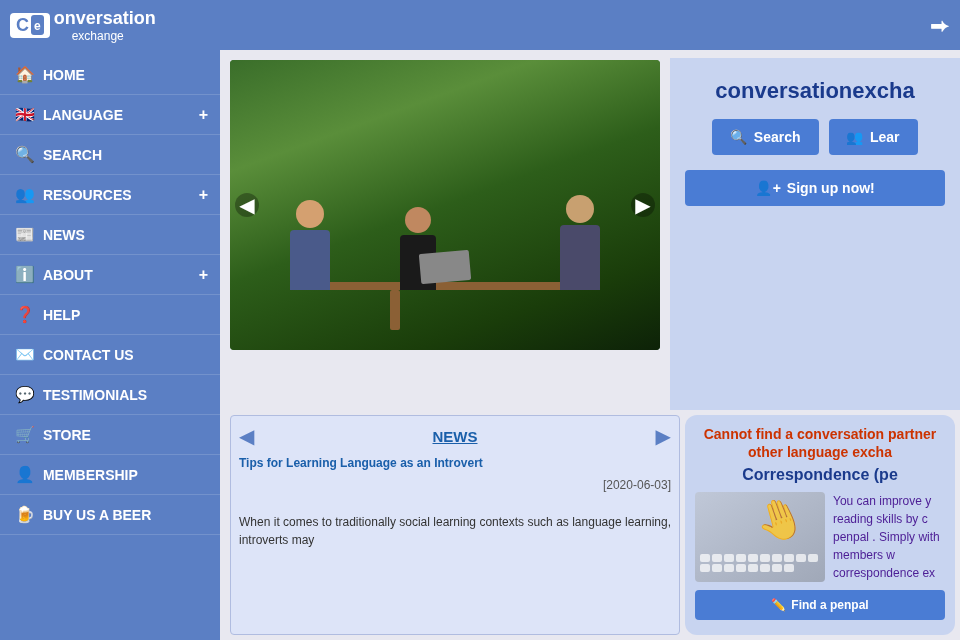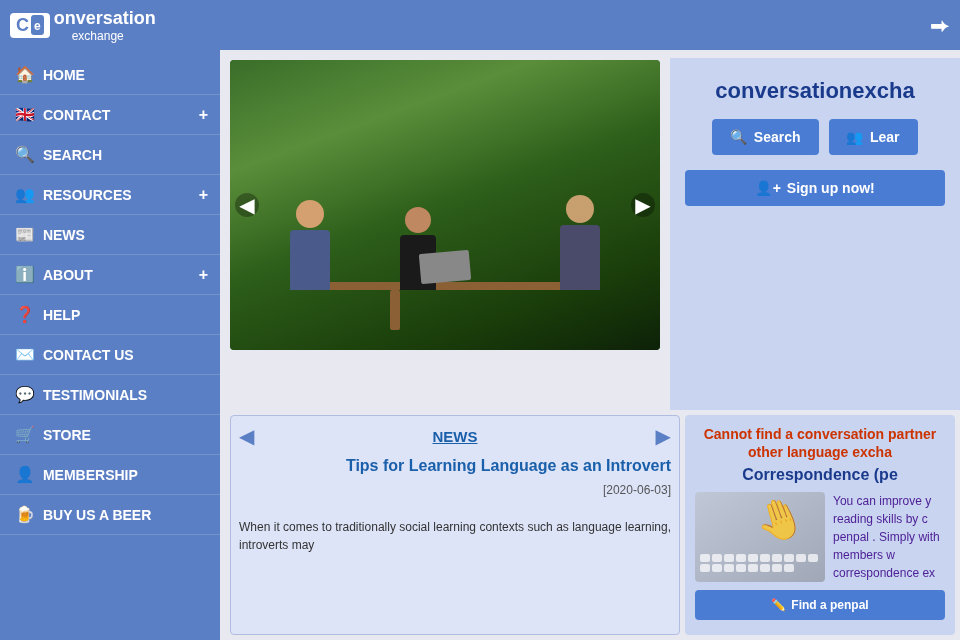--- a/index.html
+++ b/index.html
@@ -193,44 +193,44 @@
     }
     .news-title-link {
       color: #1a5faa;
       font-weight: bold;
       font-size: 15px;
       text-decoration: underline;
       cursor: pointer;
     }
     .article-title {
       color: #1a5faa;
-      font-size: 16px;
-      font-weight: bold;
-      text-align: right;
+      font-size: 12px;
+      font-weight: bold;
+      text-align: left;
       margin-bottom: 6px;
       line-height: 1.3;
     }
     .article-date {
       color: #555;
       font-size: 12px;
       text-align: right;
       margin-bottom: 21px;
     }
     .article-text {
       color: #333;
       font-size: 12px;
       text-align: justify;
       line-height: 1.5;
     }
 
     
     .partner-section {
       flex: 1;
       background: #c8d4f0;
-      border-radius: 4px;
+      border-radius: 12px;
       margin: 5px 5px 5px 0;
       padding: 10px;
       overflow: hidden;
     }
     .partner-header {
       color: #cc3300;
       font-weight: bold;
       font-size: 14px;
       text-align: center;
       margin-bottom: 5px;
@@ -322,21 +322,21 @@
 <div class="main-layout">
 
   <div class="sidebar">
 
     <div class="sidebar-item">
       <span class="icon">🏠</span>
       <span>HOME</span>
     </div>
     <div class="sidebar-item">
       <span class="icon flag">🇬🇧</span>
-      <span>CONTACT</span>
+      <span>LANGUAGE</span>
       <span class="plus">+</span>
     </div>
     <div class="sidebar-item">
       <span class="icon">🔍</span>
       <span>SEARCH</span>
     </div>
     <div class="sidebar-item">
       <span class="icon">👥</span>
       <span>RESOURCES</span>
       <span class="plus">+</span>

